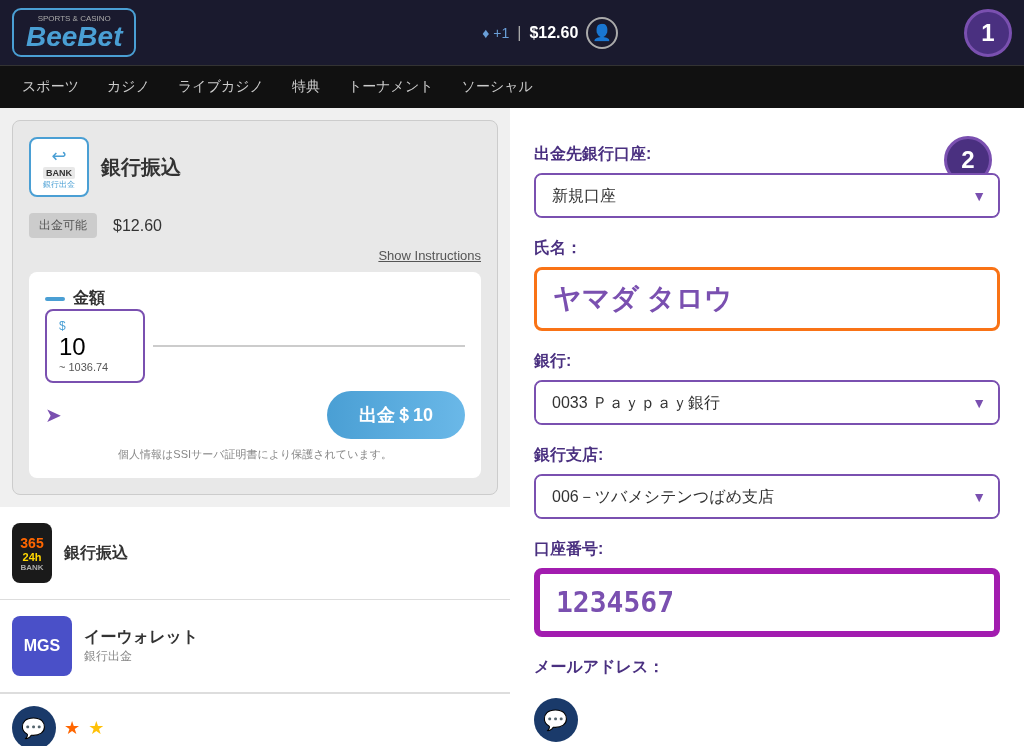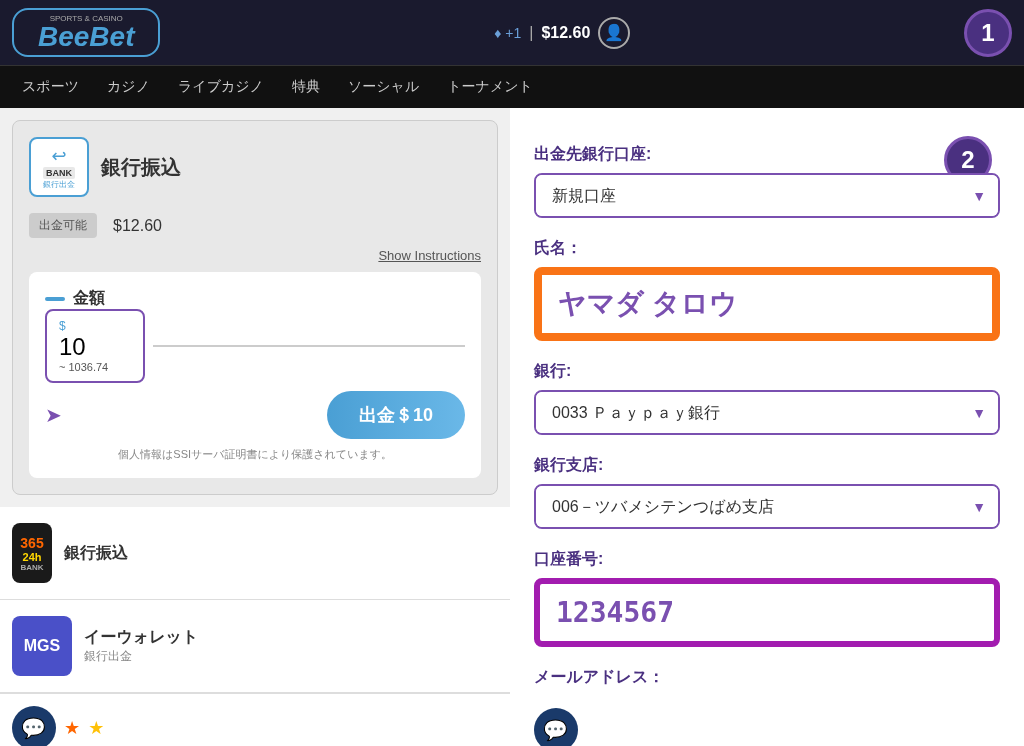--- a/index.html
+++ b/index.html
@@ -25,22 +25,22 @@
     }
     .logo-text {
       font-size: 28px;
       font-weight: 900;
       color: #4a9fd4;
       font-style: italic;
       line-height: 1;
     }
     .logo-wrapper {
       background: #1a1a2e;
-      border-radius: 16px;
-      padding: 4px 24px;
+      border-radius: 9px;
+      padding: 4px 12px;
       border: 2px solid #4a9fd4;
     }
     .header-center {
       flex: 1;
       display: flex;
       align-items: center;
       justify-content: center;
       gap: 8px;
     }
     .diamond-badge {
@@ -374,21 +374,21 @@
     .select-arrow {
       position: absolute;
       right: 12px;
       top: 50%;
       transform: translateY(-50%);
       color: #7a50b0;
       font-size: 14px;
       pointer-events: none;
     }
     .name-input-wrapper {
-      border: 8px solid #f97316;
+      border: 3px solid #f97316;
       border-radius: 8px;
       padding: 10px 16px;
     }
     .name-value {
       font-size: 28px;
       font-weight: bold;
       color: #7a50b0;
     }
     .account-number-wrapper {
       border: 6px solid #a21caf;
@@ -447,22 +447,22 @@
     <div class="user-icon">👤</div>
   </div>
   <div class="step-badge">1</div>
 </div>
 
 <div class="nav">
   <div class="nav-item">スポーツ</div>
   <div class="nav-item">カジノ</div>
   <div class="nav-item">ライブカジノ</div>
   <div class="nav-item">特典</div>
+  <div class="nav-item">トーナメント</div>
   <div class="nav-item">ソーシャル</div>
-  <div class="nav-item">トーナメント</div>
 </div>
 
 <div class="main-content">
 
   <div class="left-panel left-panel-relative">
 
     <div class="bank-card">
       <div class="bank-card-header">
         <div class="bank-icon-box">
           <span class="bank-icon-arrow">↩</span>

